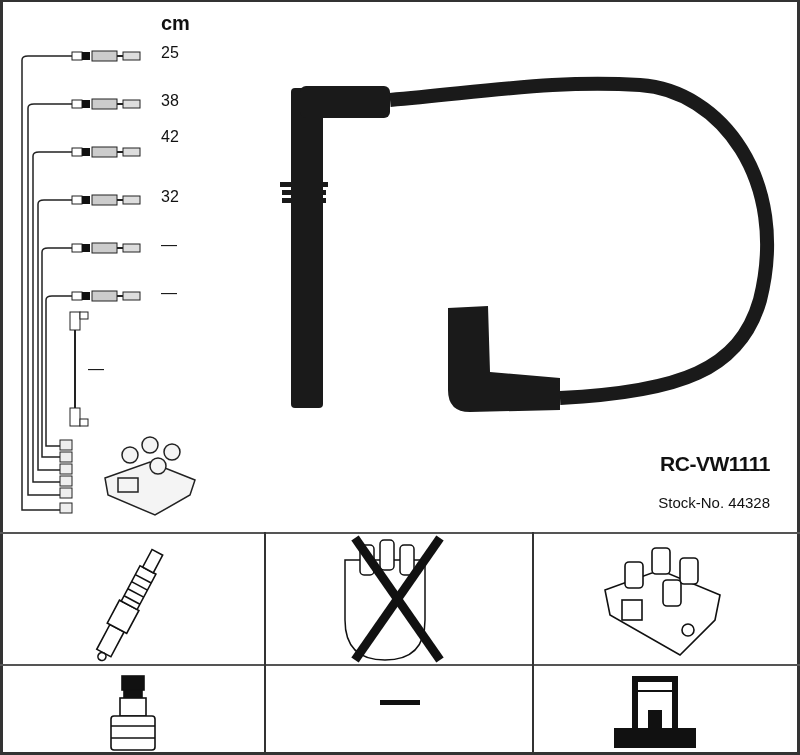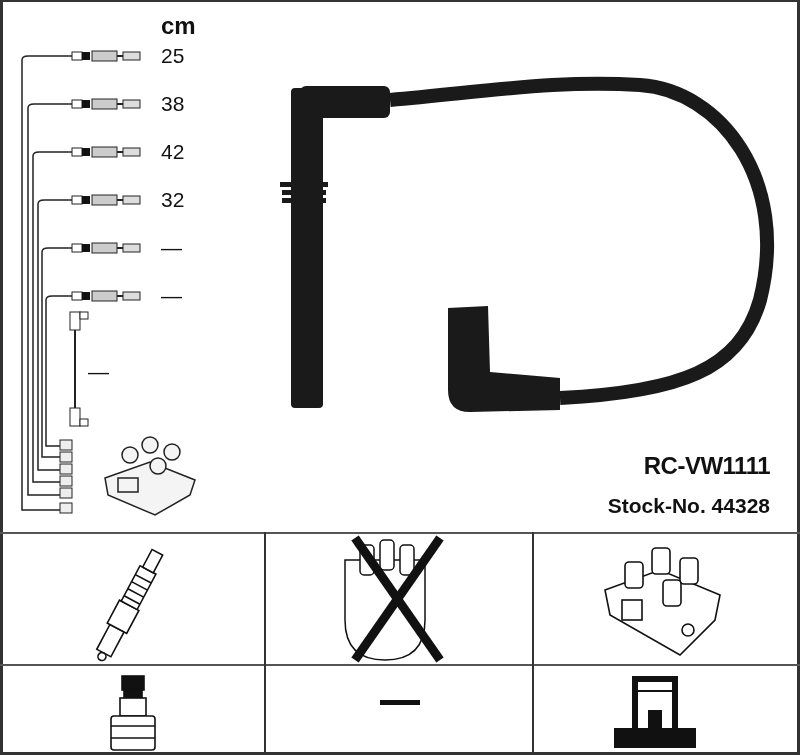--- a/index.html
+++ b/index.html
@@ -1,23 +1,23 @@
 <!DOCTYPE html>
 <html><head>
 <meta charset="utf-8">
 <style>
   html, body { margin:0; padding:0; background:#fff; }
   body { width:800px; height:755px; position:relative; overflow:hidden; font-family:"Liberation Sans", sans-serif; color:#111; }
   .frame { position:absolute; left:0; top:0; width:800px; height:755px; box-sizing:border-box; border:3px solid #333; border-top:2px solid #333; }
   .hline { position:absolute; left:0; width:800px; height:2px; background:#555; }
   .vline { position:absolute; width:2px; background:#333; }
-  .cm { position:absolute; left:161px; top:12px; font-size:24px; font-weight:bold; }
-  .len { position:absolute; left:161px; font-size:21px; }
-  .title { position:absolute; right:30px; top:452px; font-size:24px; font-weight:bold; letter-spacing:-0.5px; }
-  .stock { position:absolute; right:30px; top:494px; font-size:21px; font-weight:bold; }
+  .cm { position:absolute; left:161px; top:12px; font-size:20px; font-weight:bold; }
+  .len { position:absolute; left:161px; font-size:16px; }
+  .title { position:absolute; right:30px; top:452px; font-size:21px; font-weight:bold; letter-spacing:-0.5px; }
+  .stock { position:absolute; right:30px; top:494px; font-size:15px; font-weight:normal; }
   svg { position:absolute; left:0; top:0; }
   .cell { position:absolute; }
 </style>
 </head>
 <body>
 
 <div class="frame"></div>
 
 <svg width="800" height="755">
   <g stroke="#222" stroke-width="1.5" fill="none">
@@ -85,21 +85,21 @@
     <rect x="282" y="190" width="44" height="5"></rect>
     <rect x="282" y="198" width="44" height="5"></rect>
     <path d="M390 100 C500 90 560 80 640 85 C720 90 790 180 760 300 C740 370 680 392 560 398" stroke="#1a1a1a" stroke-width="14" fill="none"></path>
     <path d="M448 308 L488 306 L490 372 L560 378 L560 410 L470 412 Q448 412 448 390 Z"></path>
   </g>
 </svg>
 
 <div class="cm">cm</div>
 <div class="len" style="top:44px">25</div>
 <div class="len" style="top:92px">38</div>
-<div class="len" style="top:140px">42</div>
+<div class="len" style="top:128px">42</div>
 <div class="len" style="top:188px">32</div>
 <div class="len" style="top:236px">—</div>
 <div class="len" style="top:284px">—</div>
 <div class="len" style="top:360px;left:88px">—</div>
 
 <div class="title">RC-VW1111</div>
 <div class="stock">Stock-No. 44328</div>
 
 <div class="hline" style="top:532px"></div>
 <div class="hline" style="top:664px"></div>

